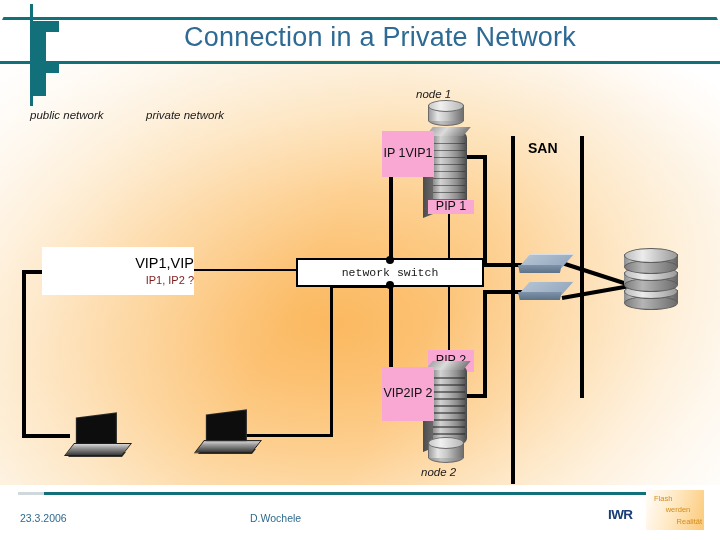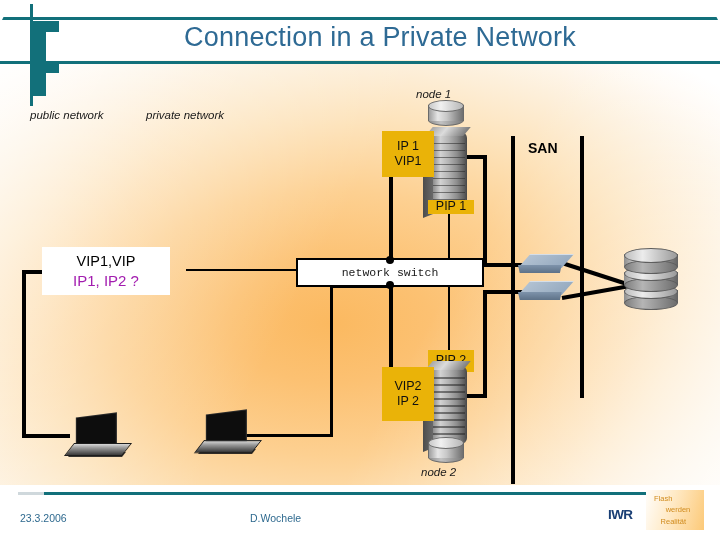--- a/index.html
+++ b/index.html
@@ -84,41 +84,41 @@
   .zl-private { left: 146px; top: 109px; }
   .zl-node1   { left: 416px; top: 88px; }
   .zl-node2   { left: 421px; top: 466px; }
 
   
   .ln { position: absolute; background: #000000; }
 
   
   .ipbox {
     position: absolute;
-    background: #eab308;
-    display: flex; flex-direction: column;
+    background: #f9a8d4;
+    display: flex; flex-direction: row;
     align-items: center; justify-content: center;
     font-size: 12.5px; color: #101010;
     line-height: 1.22;
     white-space: nowrap;
   }
 
   
   .callout {
     position: absolute;
     background: #ffffff;
   }
   .callout-vip {
-    left: 42px; top: 247px; width: 128px; height: 48px;
+    left: 42px; top: 247px; width: 152px; height: 48px;
     display: flex; flex-direction: column;
-    align-items: center; justify-content: center;
+    align-items: flex-end; justify-content: center;
     line-height: 1.3;
   }
   .callout-vip .l1 { font-size: 14.5px; color: #000000; }
-  .callout-vip .l2 { font-size: 15px; color: #a21caf; }
+  .callout-vip .l2 { font-size: 11px; color: #7f1d1d; }
 
   .switchbox {
     left: 296px; top: 258px; width: 184px; height: 25px;
     border: 2px solid #000000;
     display: flex; align-items: center; justify-content: center;
     font-family: "Liberation Mono", monospace;
     font-size: 11.5px; color: #1a1a1a;
   }
   .sw-dot {
     position: absolute; left: 50%; margin-left: -4px;
@@ -275,21 +275,21 @@
     position: absolute; left: 0; top: 17px;
     font-size: 13.5px; font-weight: bold; color: #1a3f75;
     letter-spacing: -0.6px;
   }
   .iwr-logo .tag {
     position: absolute; left: 44px; top: 3px; width: 52px;
     font-size: 7.5px; color: #d18c1e; line-height: 1.5;
   }
   .iwr-logo .t1 { text-align: left; padding-left: 2px; }
   .iwr-logo .t2 { text-align: center; }
-  .iwr-logo .t3 { text-align: right; padding-right: 18px; }
+  .iwr-logo .t3 { text-align: right; padding-right: 2px; }
 </style>
 </head>
 <body>
 
 <div id="slide">
 
   <div class="bg-wash"></div>
   <div class="bg-wash-2"></div>
 
   <div class="rule top"></div>

